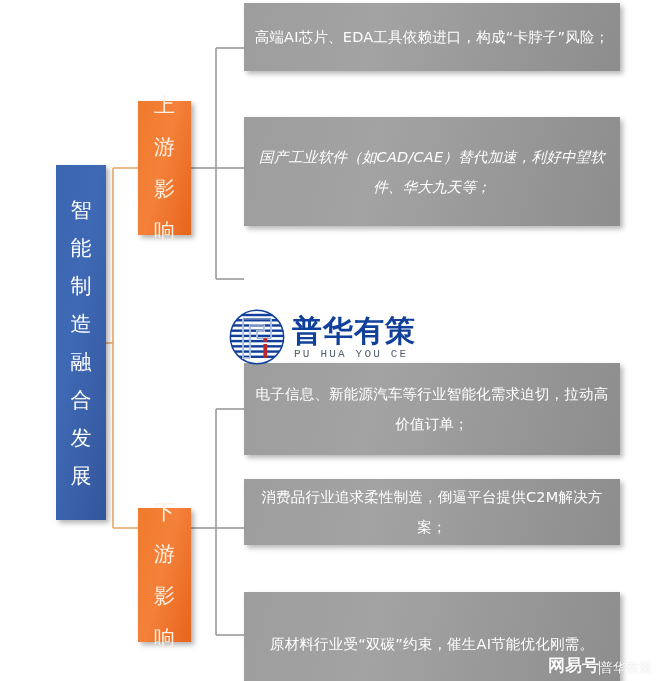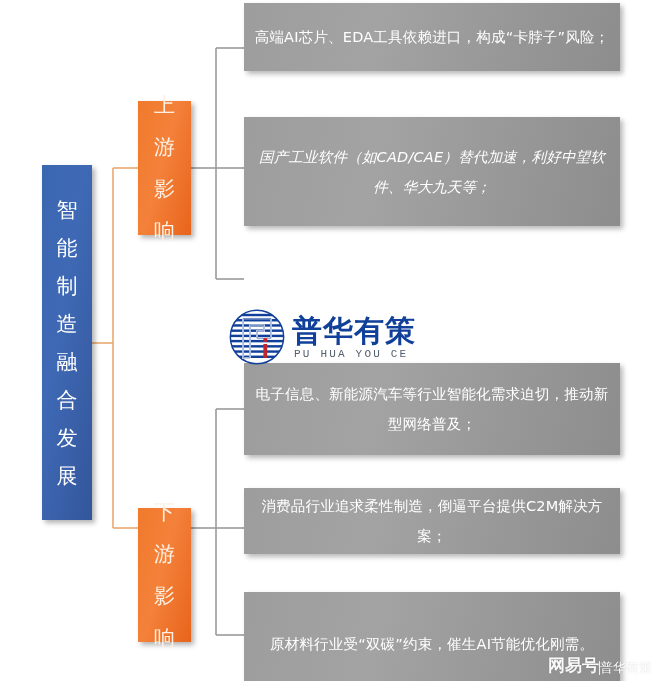--- a/index.html
+++ b/index.html
@@ -29,21 +29,21 @@
     left: 0; top: 0;
     width: 660px;
     height: 681px;
     z-index: 1;
     pointer-events: none;
   }
 
   
   .root-box {
     position: absolute;
-    left: 42px;
+    left: 56px;
     top: 165px;
     width: 50px;
     height: 355px;
     background: linear-gradient(100deg, #3b66b0 0%, #3f69b5 40%, #33569b 100%);
     box-shadow: 3px 3px 5px rgba(0,0,0,0.30);
     z-index: 3;
     display: flex;
     align-items: center;
     justify-content: center;
   }
@@ -101,21 +101,21 @@
     line-height: 30px;
     text-align: center;
     letter-spacing: 0.2px;
     width: 100%;
   }
 
   .leaf-1 { top: 3px;   height: 68px;  }
   .leaf-2 { top: 117px; height: 109px; font-style: italic;  }
   .leaf-3 { top: 234px; height: 89px;  }
   .leaf-4 { top: 363px; height: 92px;  }
-  .leaf-5 { top: 479px; height: 66px; margin-top: 9px;  }
+  .leaf-5 { top: 479px; height: 66px;  }
   .leaf-6 { top: 592px; height: 104px;  }
 
   
   .watermark {
     position: absolute;
     left: 228px;
     top: 306px;
     width: 212px;
     height: 62px;
     z-index: 5;
@@ -229,21 +229,21 @@
   <div class="leaf-box leaf-1">
     <div class="leaf-text">高端AI芯片、EDA工具依赖进口，构成“卡脖子”风险；</div>
   </div>
 
   <div class="leaf-box leaf-2">
     <div class="leaf-text">国产工业软件（如CAD/CAE）替代加速，利好中望软件、华大九天等；</div>
   </div>
 
 
   <div class="leaf-box leaf-4">
-    <div class="leaf-text">电子信息、新能源汽车等行业智能化需求迫切，推动新型网络普及；</div>
+    <div class="leaf-text">电子信息、新能源汽车等行业智能化需求迫切，拉动高价值订单；</div>
   </div>
 
   <div class="leaf-box leaf-5">
     <div class="leaf-text">消费品行业追求柔性制造，倒逼平台提供C2M解决方案；</div>
   </div>
 
   <div class="leaf-box leaf-6">
     <div class="leaf-text">原材料行业受“双碳”约束，催生AI节能优化刚需。</div>
   </div>
 

